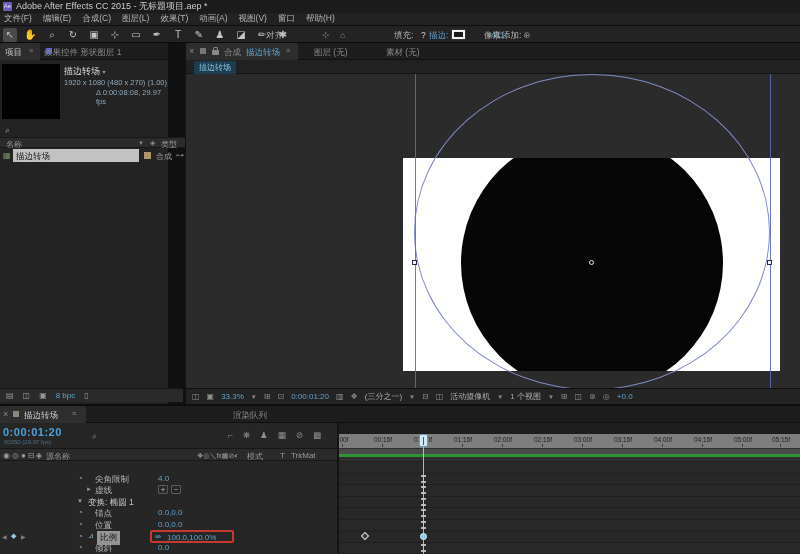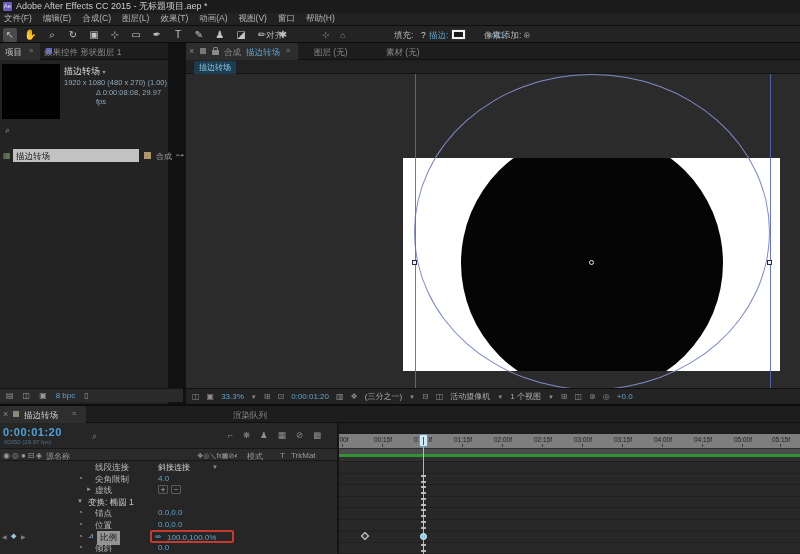--- a/index.html
+++ b/index.html
@@ -162,20 +162,26 @@
     <span class="t8 abs gray" style="left:44px;top:4px;">效果控件 形状图层 1</span>
   </div>
   <div id="pp-thumb" class="abs"></div>
   <span id="pp-name" class="abs">
     <span>描边转场</span>
     <span style="font-size:6px;color:#9a9a9a;">▾</span>
   </span>
   <span id="pp-dim" class="abs">1920 x 1080 (480 x 270) (1.00)</span>
   <span id="pp-dur" class="abs">Δ 0:00:08:08, 29.97 fps</span>
   <span id="pp-search" class="abs">⌕</span>
+  <div id="pp-cols" class="abs">
+    <span class="abs" style="left:6px;top:1px;font-size:8px;color:#9a9a9a;">名称</span>
+    <span class="abs" style="left:138px;top:2px;font-size:6px;color:#8a8a8a;">▼</span>
+    <span class="abs" style="left:150px;top:1px;font-size:7px;color:#8a8a8a;">◈</span>
+    <span class="abs" style="left:161px;top:1px;font-size:8px;color:#9a9a9a;">类型</span>
+  </div>
   <div id="pp-item" class="abs">
     <span class="abs" style="left:3px;top:2px;font-size:8px;color:#7f9a6e;">▦</span>
     <div id="pp-item-hl">
       <span>描边转场</span>
     </div>
     <span id="pp-chip"></span>
     <span class="abs" style="left:156px;top:2px;font-size:8px;color:#9a9a9a;">合成</span>
     <span class="abs" style="left:176px;top:2px;font-size:8px;color:#8a8a8a;">⊶</span>
   </div>
   <div id="pp-bottom" class="abs">
@@ -266,25 +272,20 @@
     <div id="tl-colhdr">
       <span class="abs" style="left:3px;top:2px;letter-spacing:2px;">◉◎●⊟</span>
       <span class="abs" style="left:36px;top:2px;">◈</span>
       <span class="abs" style="left:46px;top:2px;">源名称</span>
       <span class="abs" style="left:197px;top:2px;font-size:7px;">❖◎＼fx▦⊘◐</span>
       <span class="abs" style="left:247px;top:2px;">模式</span>
       <span class="abs" style="left:280px;top:2px;">T</span>
       <span class="abs" style="left:291px;top:2px;">TrkMat</span>
     </div>
 
-    <div class="prow" style="top:38px;">
-      <span class="nm" style="left:95px;">线段连接</span>
-      <span class="val" style="color:#cfcfcf;">斜接连接</span>
-      <span class="abs" style="left:212px;top:3px;font-size:6px;color:#8a8a8a;">▼</span>
-    </div>
     <div class="prow" style="top:50px;">
       <span class="sw">◔</span>
       <span class="nm" style="left:95px;">尖角限制</span>
       <span class="val">4.0</span>
     </div>
     <div class="prow" style="top:61px;">
       <span class="tw" style="left:86px;">►</span>
       <span class="nm" style="left:95px;">虚线</span>
       <span class="chipbtn" style="left:158px;">＋</span>
       <span class="chipbtn" style="left:171px;">－</span>

